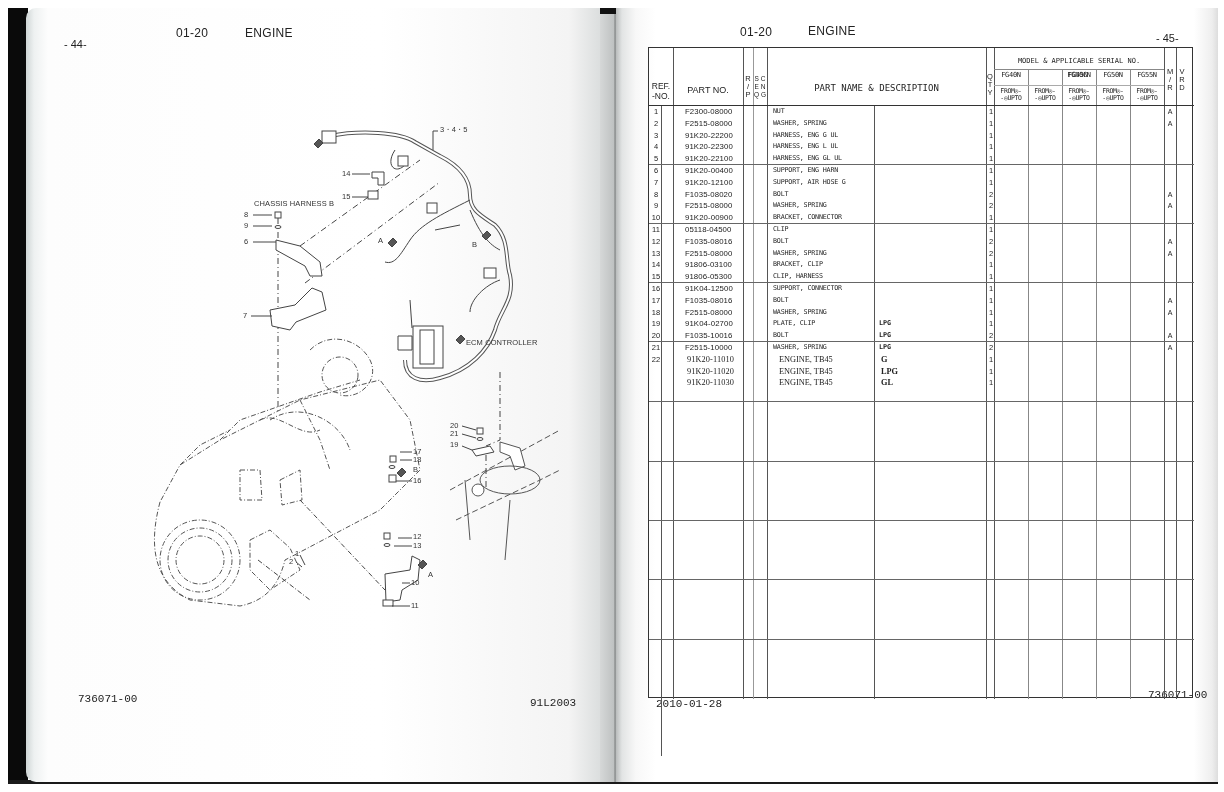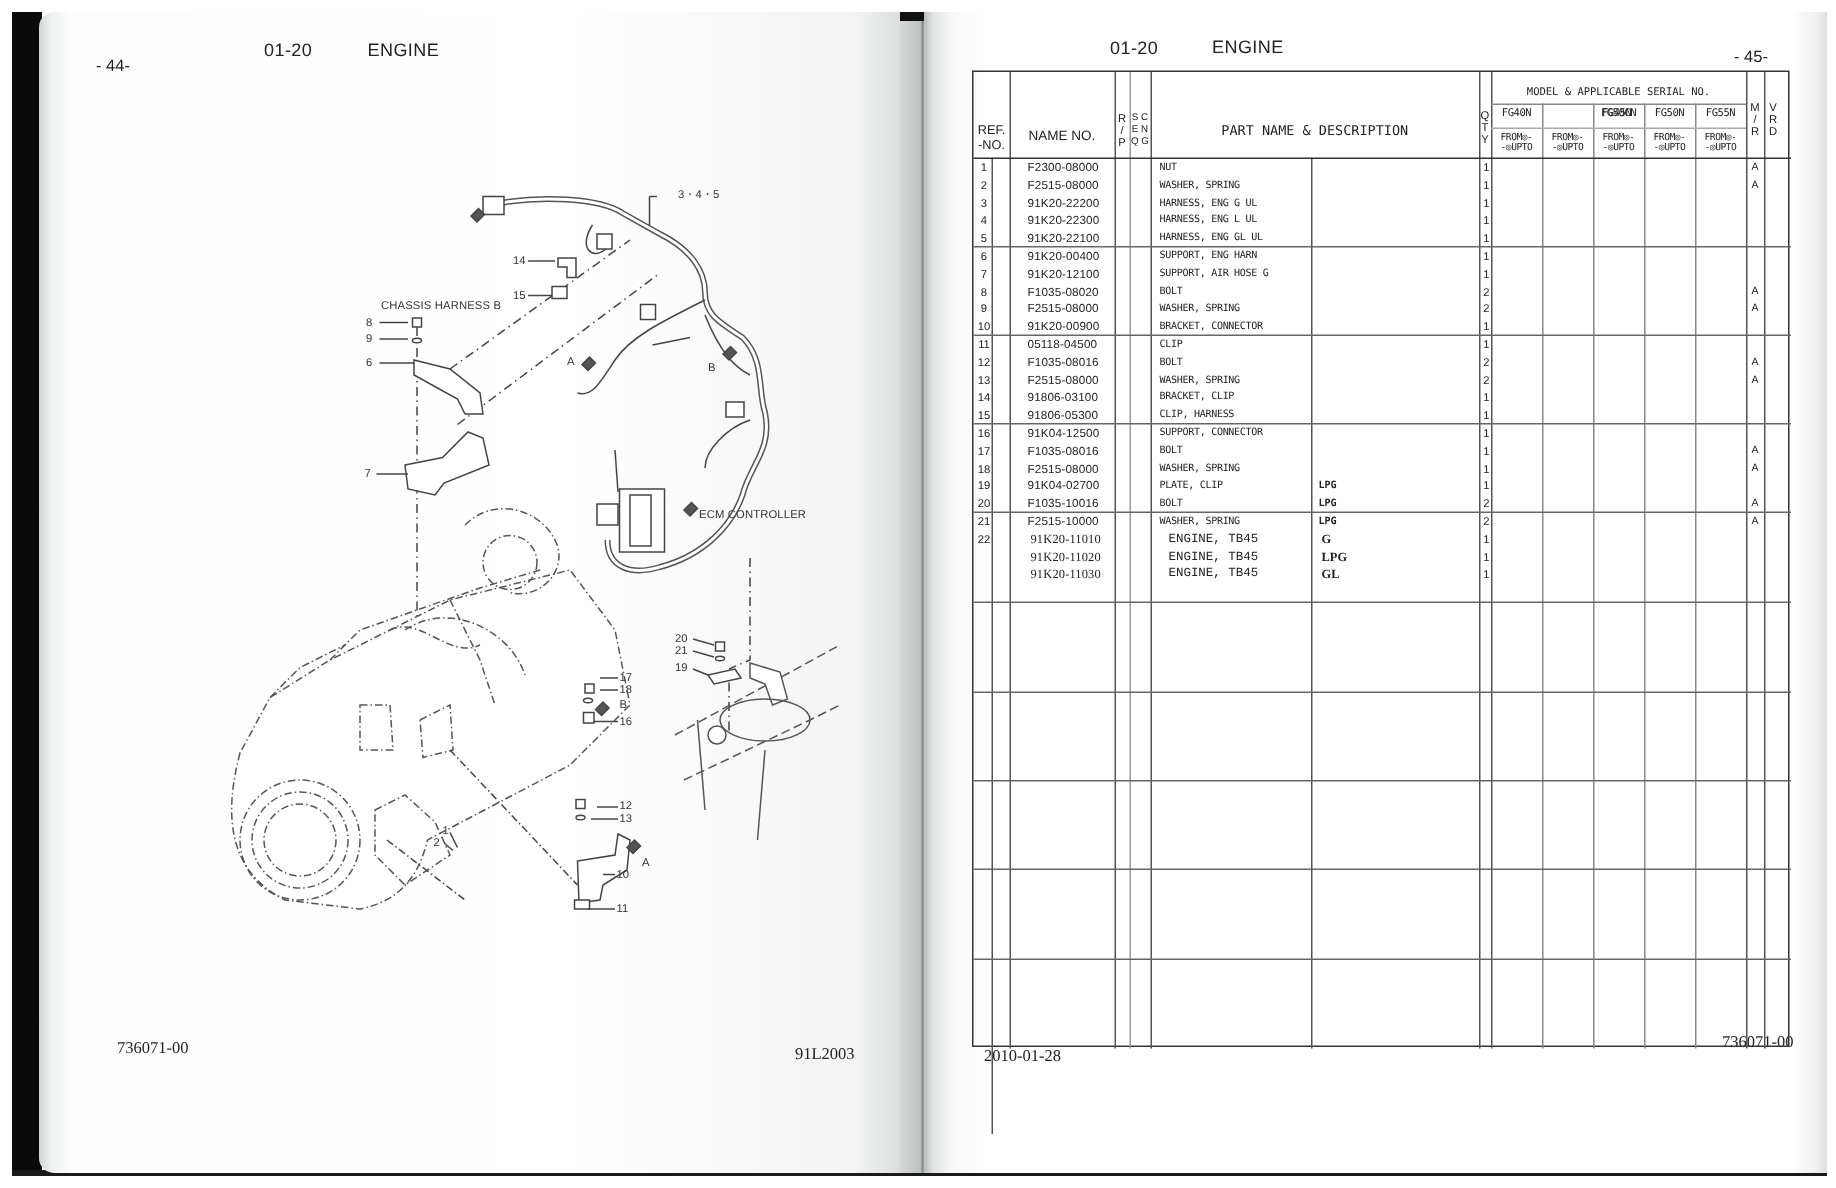--- a/index.html
+++ b/index.html
@@ -15,21 +15,21 @@
   .page { position: absolute; top: 8px; height: 774px; background: #fbfbfb; overflow: hidden; }
   .page.left { left: 26px; width: 590px; border-radius: 10px 0 0 10px;
     background: linear-gradient(to right, #cfd6d6 0px, #eef1f1 8px, #fdfdfd 22px, #ffffff 60%, #f4f4f4 92%, #d8dbdb 98%, #c7caca 100%); }
   .page.right { left: 616px; width: 602px;
     background: linear-gradient(to right, #b9bcbc 0px, #e2e4e4 6px, #f8f8f8 20px, #ffffff 40px, #ffffff 96%, #eeeeee 99%, #dddddd 100%); }
   .gutter-shadow { position: absolute; left: 600px; top: 8px; width: 30px; height: 774px;
     background: linear-gradient(to right, #d6d8d8, #bfc2c2 45%, #8a8d8d 50%, #c9cbcb 60%, #eceded); }
 
   .hdr { position: absolute; font-size: 12px; letter-spacing: 0.3px; color: #222; }
   .pageno { position: absolute; font-size: 11px; color: #222; }
-  .foot { position: absolute; font-size: 11px; color: #222; font-family: Liberation Serif, serif; text-align: right; }
+  .foot { position: absolute; font-size: 11px; color: #222; font-family: Liberation Mono, monospace; text-align: right; }
 
   
   .drawing { position: absolute; left: 0; top: 0; width: 616px; height: 792px; pointer-events: none; }
   .callout { position: absolute; font-size: 7.5px; color: #333; }
   .label-big { position: absolute; font-size: 7.5px; color: #333; letter-spacing: 0.1px; }
 
   
   .tbl { position: absolute; left: 648px; top: 47px; width: 545px; height: 651px; border: 1.2px solid #333; }
   .vline { position: absolute; top: 0; width: 0; border-left: 1px solid #555; }
   .hline { position: absolute; left: 0; height: 0; border-top: 1px solid #666; }
@@ -40,21 +40,21 @@
 
   .row { position: absolute; left: 0; width: 545px; height: 11.6px; font-size: 7.6px; line-height: 11.6px; }
   .row span { position: absolute; white-space: nowrap; }
   .c-ref { left: 2px; width: 10px; text-align: center; font-size: 7.5px; }
   .c-pn { left: 36px; font-family: "Liberation Sans", sans-serif; font-size: 7.8px; letter-spacing: 0.1px; }
   .c-name { left: 124px; font-family: "DejaVu Sans Mono", monospace; font-size: 6.7px; letter-spacing: -0.2px; }
   .c-desc { left: 230px; font-family: "DejaVu Sans Mono", monospace; font-size: 6.7px; font-weight: bold; }
   .c-qty { left: 338px; width: 8px; text-align: center; font-size: 7.5px; }
   .c-mr { left: 516px; width: 10px; text-align: center; font-size: 7px; }
   .row.serif .c-pn { font-family: "Liberation Serif", serif; font-size: 8.3px; left: 38px; }
-  .row.serif .c-name { font-family: Liberation Mono, monospace; font-size: 8.3px; left: 130px; letter-spacing: 0; }
+  .row.serif .c-name { font-family: Liberation Serif, serif; font-size: 8.3px; left: 130px; letter-spacing: 0; }
   .row.serif .c-desc { font-family: "Liberation Serif", serif; font-size: 8.3px; left: 232px; }
 </style>
 </head>
 <body>
 
 <div class="spread">
   <div class="scan-edge-left"></div>
   <div class="scan-dark-left"></div>
   <div class="scan-dark-bottom"></div>
 
@@ -170,21 +170,21 @@
       <path d="M462 426 L476 430"></path>
       <path d="M462 434 L476 438"></path>
       <path d="M462 446 L472 450"></path>
       <path d="M300 555 L305 565"></path>
       <path d="M296 562 L302 567"></path>
     </g>
   </svg>
 
   <div class="label-big" style="left:254px;top:155px;margin-top:44px;">CHASSIS HARNESS B</div>
   <div class="label-big" style="left:466px;top:338px;">ECM CONTROLLER</div>
-  <div class="callout" style="left:452px;top:125px;">3・4・5</div>
+  <div class="callout" style="left:440px;top:125px;">3・4・5</div>
   <div class="callout" style="left:378px;top:236px;">A</div>
   <div class="callout" style="left:472px;top:240px;">B</div>
   <div class="callout" style="left:413px;top:465px;">B</div>
   <div class="callout" style="left:428px;top:570px;">A</div>
 
   <div class="callout" style="left:295px;top:549px;">1</div>
   <div class="callout" style="left:289px;top:557px;">2</div>
   <div class="callout" style="left:244px;top:237px;">6</div>
   <div class="callout" style="left:243px;top:311px;">7</div>
   <div class="callout" style="left:244px;top:210px;">8</div>
@@ -236,21 +236,21 @@
     <div class="hline" style="top:353px;width:545px;"></div>
     <div class="hline" style="top:413px;width:545px;"></div>
     <div class="hline" style="top:472px;width:545px;"></div>
     <div class="hline" style="top:531px;width:545px;"></div>
     <div class="hline" style="top:591px;width:545px;"></div>
 
     <div class="th" style="left:0;top:33px;width:24px;font-size:8.5px;">
       <div>REF.</div>
       <div>-NO.</div>
     </div>
-    <div class="th" style="left:24px;top:37px;width:70px;">NAME  NO.</div>
+    <div class="th" style="left:24px;top:37px;width:70px;">PART  NO.</div>
     <div class="th tiny" style="left:94px;top:27px;width:10px;">
       <div>R</div>
       <div>/</div>
       <div>P</div>
     </div>
     <div class="th tiny" style="left:104px;top:27px;width:14px;font-size:6.5px;">
       <div>S C</div>
       <div>E N</div>
       <div>Q G</div>
     </div>

